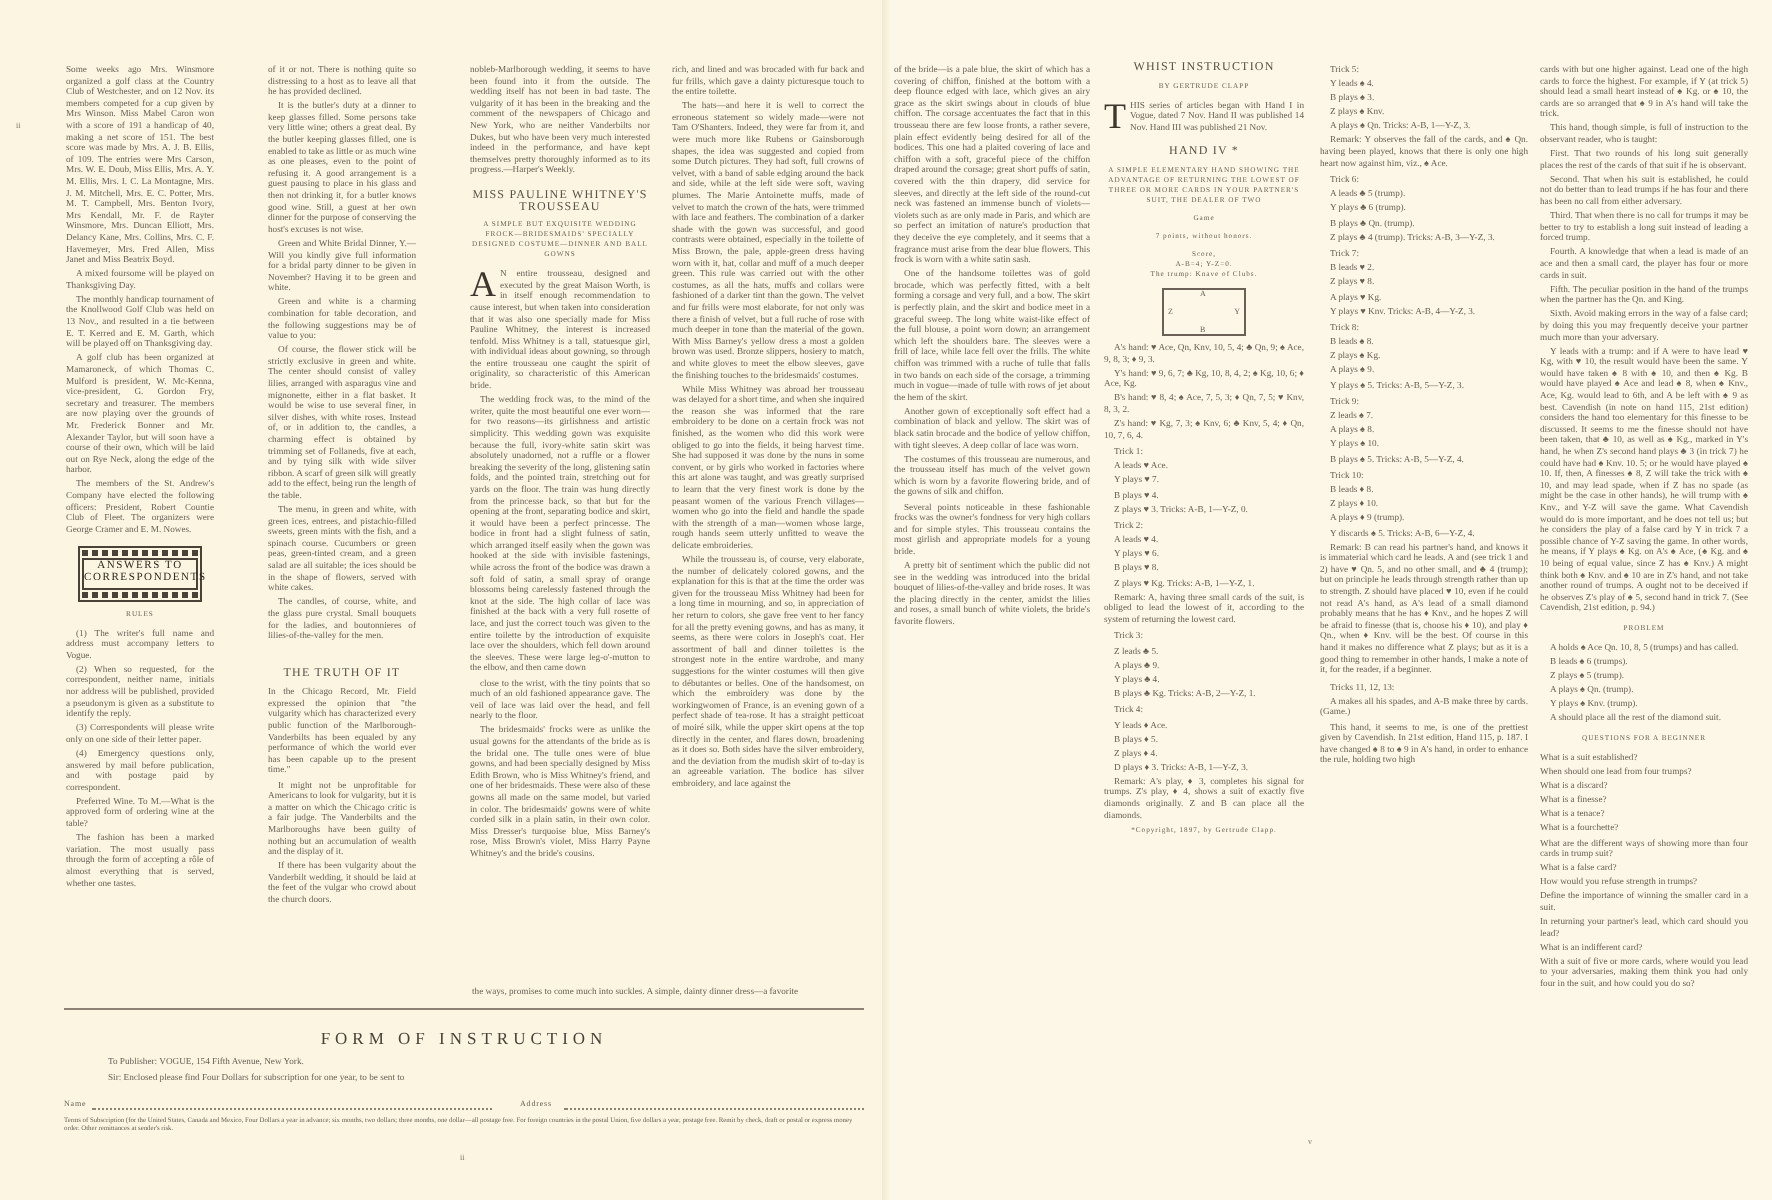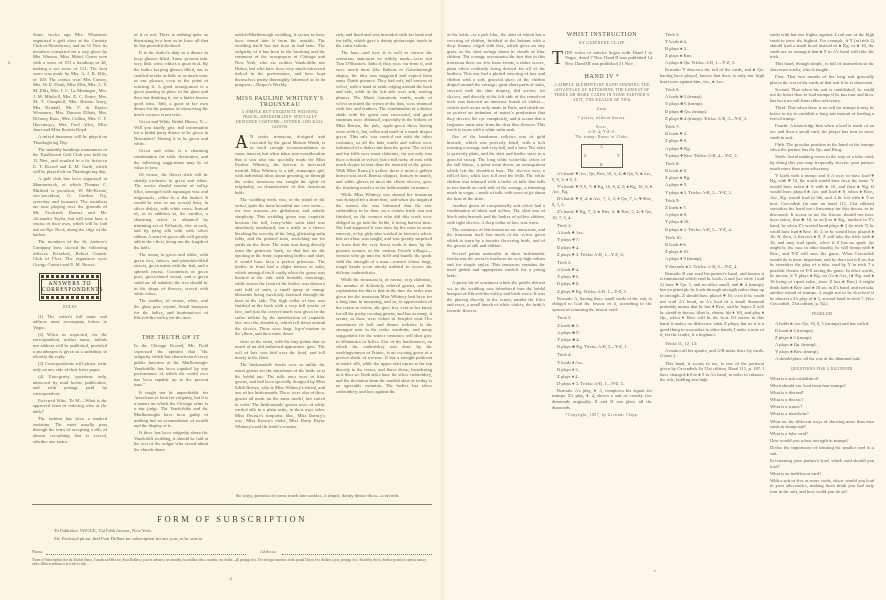--- a/index.html
+++ b/index.html
@@ -217,21 +217,21 @@
   <p class="ni">What are the different ways of showing more than four cards in trump suit?</p>
   <p class="ni">What is a false card?</p>
   <p class="ni">How would you refuse strength in trumps?</p>
   <p class="ni">Define the importance of winning the smaller card in a suit.</p>
   <p class="ni">In returning your partner's lead, which card should you lead?</p>
   <p class="ni">What is an indifferent card?</p>
   <p class="ni">With a suit of five or more cards, where would you lead to your adversaries, making them think you had only four in the suit, and how could you do so?</p>
 </div>
 
 <div style="position:absolute;left:32px;top:506px;width:400px;height:70px;">
-  <div style="text-align:center;font-size:8.5px;letter-spacing:2.5px;color:#4a4138;margin-top:8px;">FORM OF SUBSCRIPTION</div>
+  <div style="text-align:center;font-size:8.5px;letter-spacing:2.5px;color:#4a4138;margin-top:8px;">FORM OF INSTRUCTION</div>
   <div style="font-size:4.6px;color:#6a6055;margin:4px 0 0 22px;">To Publisher:  VOGUE,  154 Fifth Avenue, New York.</div>
   <div style="font-size:4.6px;color:#6a6055;margin:3px 0 0 22px;">Sir:  Enclosed please find Four Dollars for subscription for one year, to be sent to</div>
   <div style="position:relative;height:10px;margin-top:6px;">
     <span style="position:absolute;left:0;top:2px;font-size:4px;color:#6a6055;letter-spacing:.4px;">Name</span>
     <span style="position:absolute;left:14px;top:7px;width:200px;border-bottom:1px dotted #8c8273;"></span>
     <span style="position:absolute;left:228px;top:2px;font-size:4px;color:#6a6055;letter-spacing:.4px;">Address</span>
     <span style="position:absolute;left:250px;top:7px;width:150px;border-bottom:1px dotted #8c8273;"></span>
   </div>
   <div style="font-size:3.4px;line-height:4.2px;color:#6a6055;margin-top:1px;">Terms of Subscription (for the United States, Canada and Mexico, Four Dollars a year in advance; six months, two dollars; three months, one dollar—all postage free. For foreign countries in the postal Union, five dollars a year, postage free. Remit by check, draft or postal or express money order. Other remittances at sender's risk.</div>
 </div>

